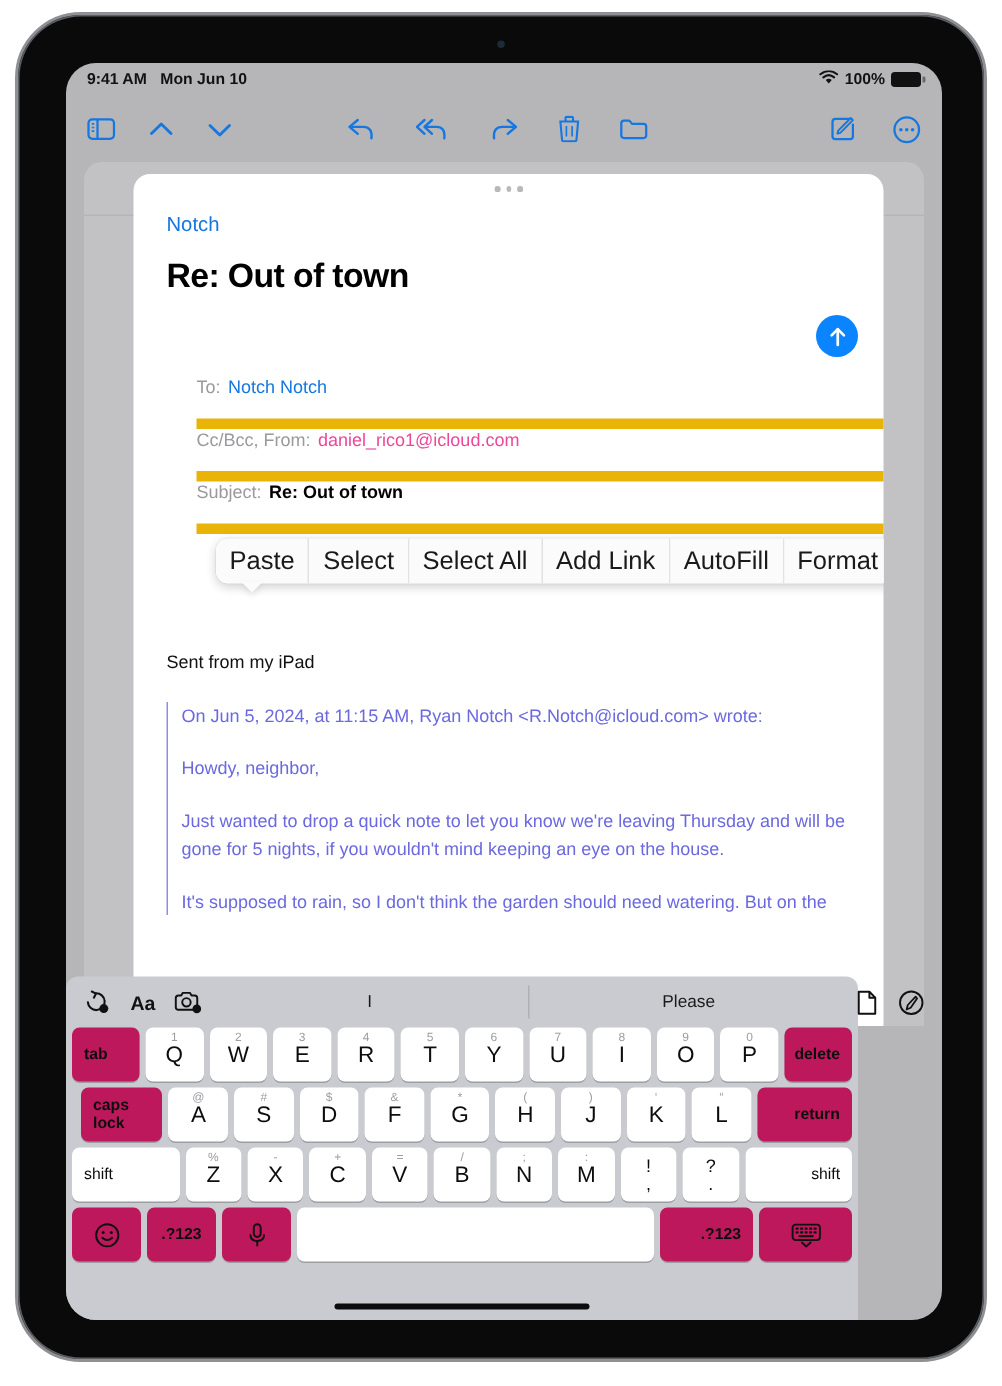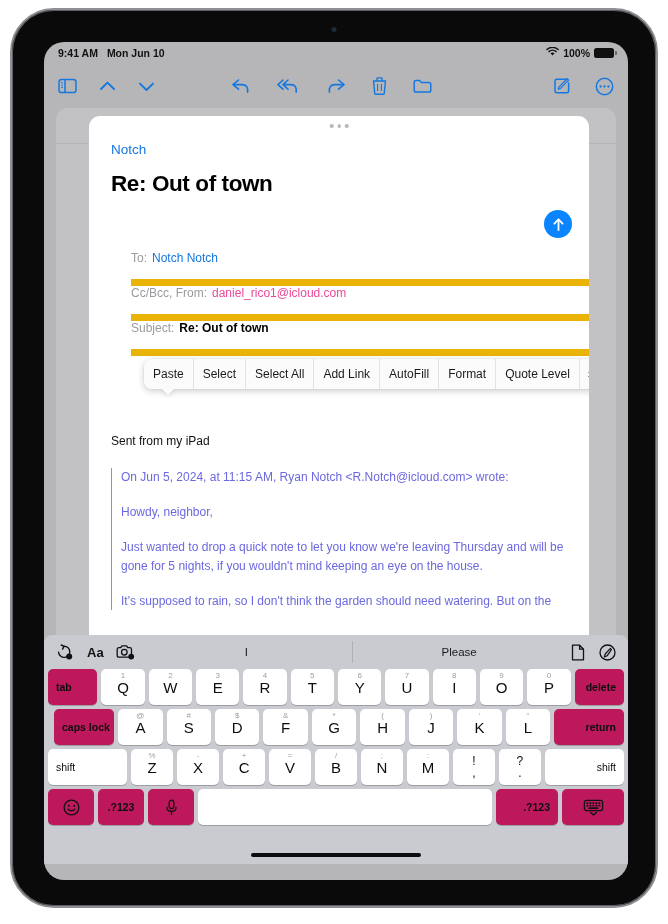--- a/index.html
+++ b/index.html
@@ -129,21 +129,21 @@
     height: 30px;
     background: #fbfbfb;
     border-radius: 8px;
     display: flex; align-items: stretch;
     box-shadow: 0 2px 7px rgba(0,0,0,0.20), 0 0 0 0.5px rgba(0,0,0,0.06);
     overflow: hidden;
   }
   .menu-item {
     display: flex; align-items: center; justify-content: center;
     padding: 0 9px;
-    font-size: 12px; color: #1a1a1a; white-space: nowrap;
+    font-size: 17px; color: #1a1a1a; white-space: nowrap;
     border-right: 1px solid #e2e2e4;
     cursor: pointer; background: #fbfbfb;
   }
   .menu-item:last-child { border-right: none; padding: 0 8px; }
   #menu-pointer {
     position: absolute; left: 72px; top: 272px;
     width: 0; height: 0;
     border-left: 7px solid transparent;
     border-right: 7px solid transparent;
     border-top: 7px solid #fbfbfb;
@@ -159,21 +159,21 @@
     position: absolute; left: 22px; top: 352px; width: 470px;
     padding-left: 9px;
     border-left: 1.5px solid #8e8ce8;
     color: #6b68e0; font-size: 12px; line-height: 1.52;
   }
   #quote-block p { margin-bottom: 17px; }
   #quote-block p:last-child { margin-bottom: 0; }
 
   
   #keyboard {
-    position: absolute; left: 0; bottom: 16px; width: 584px; height: 229px;
+    position: absolute; left: 0; bottom: 0; width: 528px; height: 229px;
     background: #c9cbd0;
     border-radius: 8px 8px 0 0;
   }
   #predictive-bar {
     position: relative; width: 584px; height: 34px;
     display: flex; align-items: center; padding: 0 12px;
   }
   .pred-tool { display: flex; align-items: center; justify-content: center; color: #111; }
   #pred-words {
     flex: 1; display: flex; align-items: stretch; height: 22px; margin: 0 6px;

